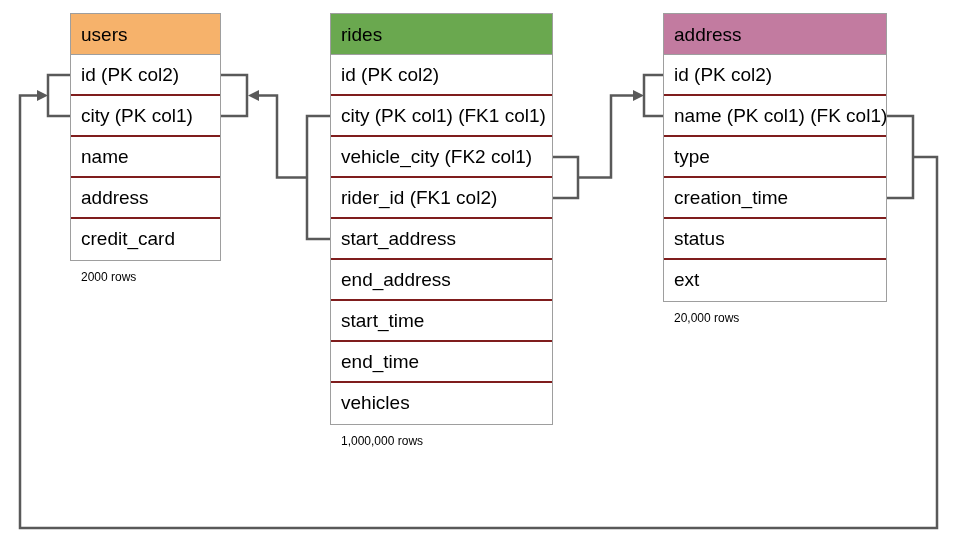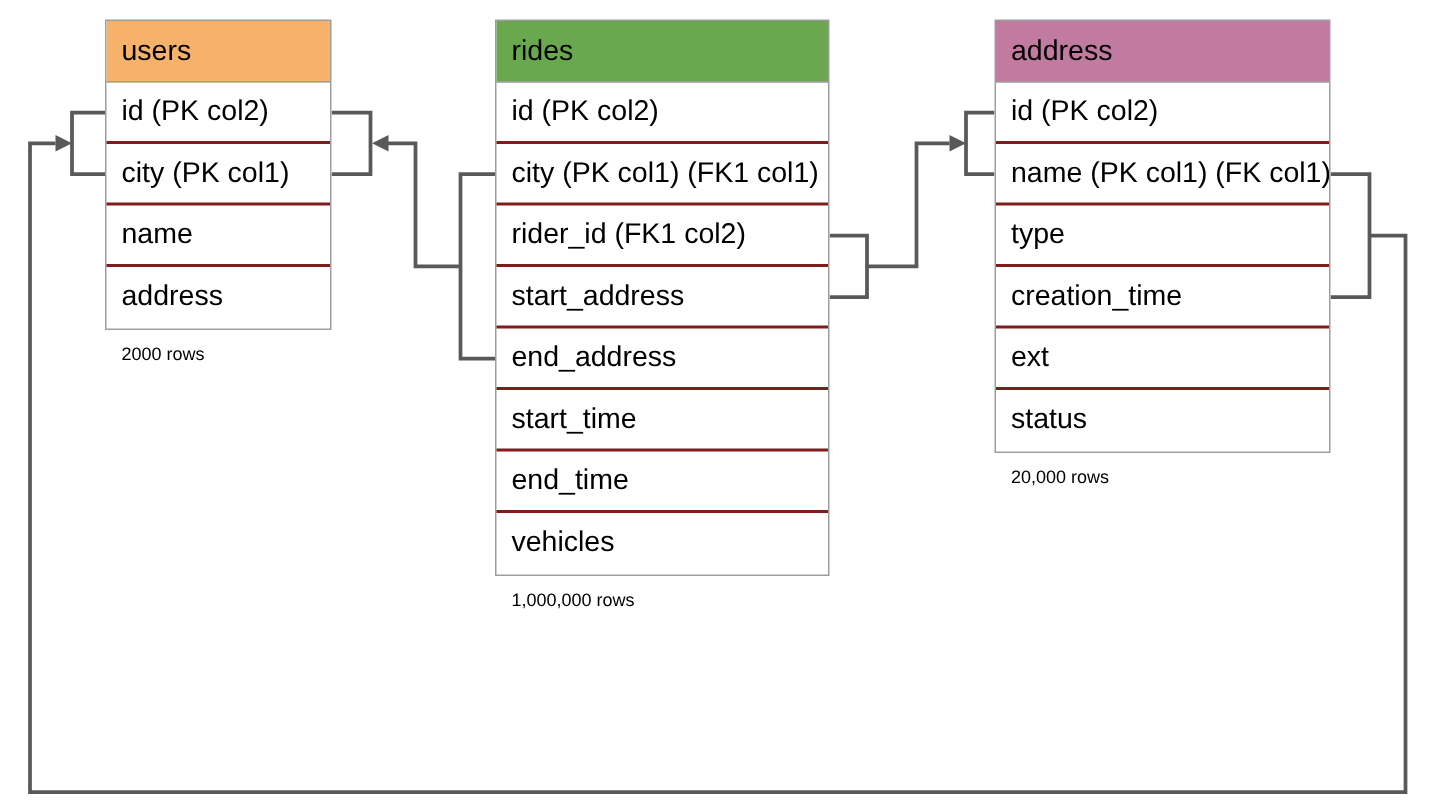--- a/index.html
+++ b/index.html
@@ -85,45 +85,47 @@
     </g>
   </svg>
 
   <div class="table" id="table-users">
     <div class="thead" style="background: rgb(246, 178, 107);">users</div>
     <div class="tbody">
         <div class="cell">id (PK col2)</div>
         <div class="cell">city (PK col1)</div>
         <div class="cell">name</div>
         <div class="cell">address</div>
+        <div class="cell">credit_card</div>
       </div>
     <div class="caption">2000 rows</div>
   </div>
 
   <div class="table" id="table-rides">
     <div class="thead" style="background: rgb(106, 168, 79);">rides</div>
     <div class="tbody">
         <div class="cell">id (PK col2)</div>
         <div class="cell">city (PK col1) (FK1 col1)</div>
+        <div class="cell">vehicle_city (FK2 col1)</div>
         <div class="cell">rider_id (FK1 col2)</div>
         <div class="cell">start_address</div>
         <div class="cell">end_address</div>
         <div class="cell">start_time</div>
         <div class="cell">end_time</div>
         <div class="cell">vehicles</div>
       </div>
     <div class="caption">1,000,000 rows</div>
   </div>
 
   <div class="table" id="table-vehicles">
     <div class="thead" style="background: rgb(194, 123, 160);">address</div>
     <div class="tbody">
         <div class="cell">id (PK col2)</div>
         <div class="cell">name (PK col1) (FK col1)</div>
         <div class="cell">type</div>
         <div class="cell">creation_time</div>
+        <div class="cell">status</div>
         <div class="cell">ext</div>
-        <div class="cell">status</div>
       </div>
     <div class="caption">20,000 rows</div>
   </div>
 
 </div>
 
 </body></html>

